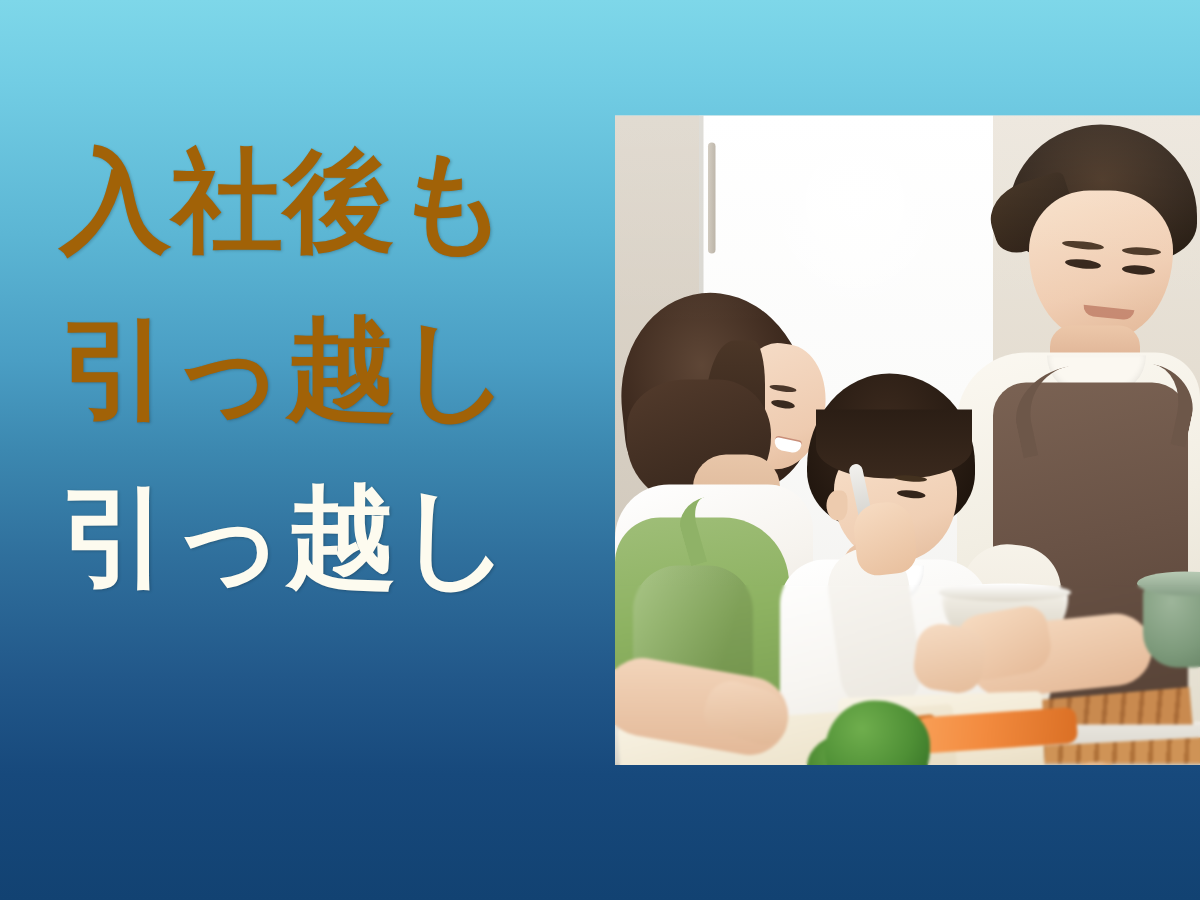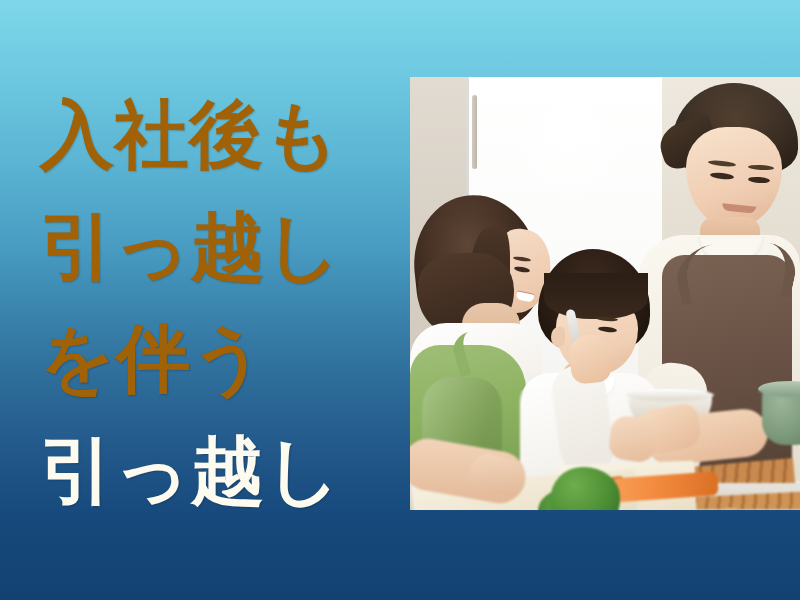--- a/index.html
+++ b/index.html
@@ -430,21 +430,20 @@
 </head>
 <body>
 
 <div id="stage">
 
   <div class="bg"></div>
 
   <div class="headline">
     <span class="hl-line">入社後も</span>
     <span class="hl-line">引っ越し</span>
-    <span class="hl-line">を伴う</span>
     <span class="hl-line warm">引っ越し</span>
   </div>
 
   <div class="photo">
     <div class="photo-inner">
 
       <div class="wall-left"></div>
       <div class="fridge"></div>
       <div class="fridge-seam"></div>
       <div class="fridge-handle"></div>

